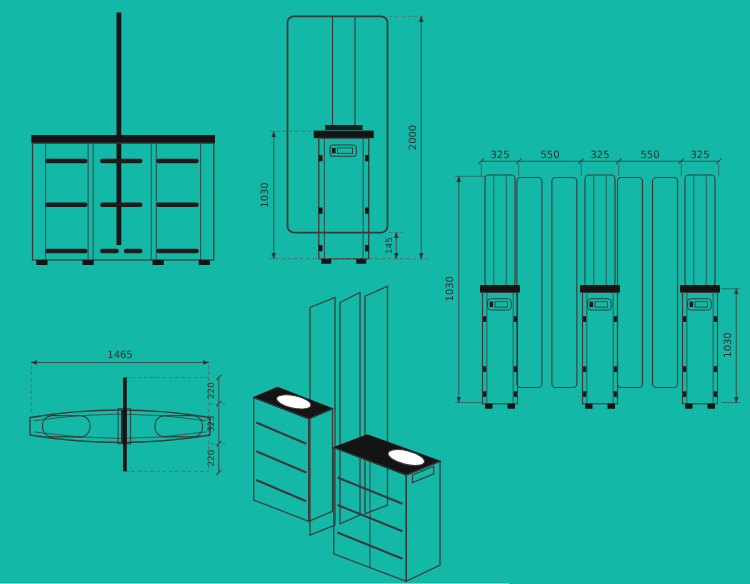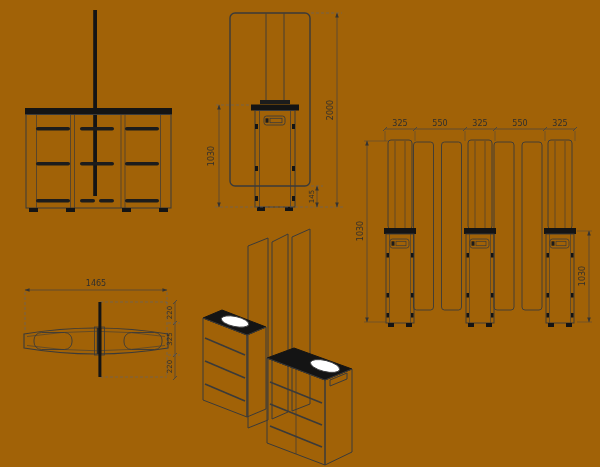--- a/index.html
+++ b/index.html
@@ -1,16 +1,16 @@
 <!DOCTYPE html>
 <html><head>
 <meta charset="utf-8">
 <style>
   html,body{margin:0;padding:0;background:#fff;}
-  .canvas{position:relative;width:600px;height:467px;background:#a16207;overflow:hidden;
+  .canvas{position:relative;width:600px;height:467px;background:#14b8a6;overflow:hidden;
           font-family:"DejaVu Sans", sans-serif;}
   svg{display:block;}
   svg text{font-family:"DejaVu Sans", sans-serif;font-size:8px;fill:#2e2e2e;}
   .thin{stroke:#3a3a3a;stroke-width:1;fill:none;}
   .dim{stroke:#444;stroke-width:0.7;fill:none;}
   .dash{stroke:#666;stroke-width:0.7;fill:none;stroke-dasharray:3,2;}
 </style>
 </head>
 <body>
 

